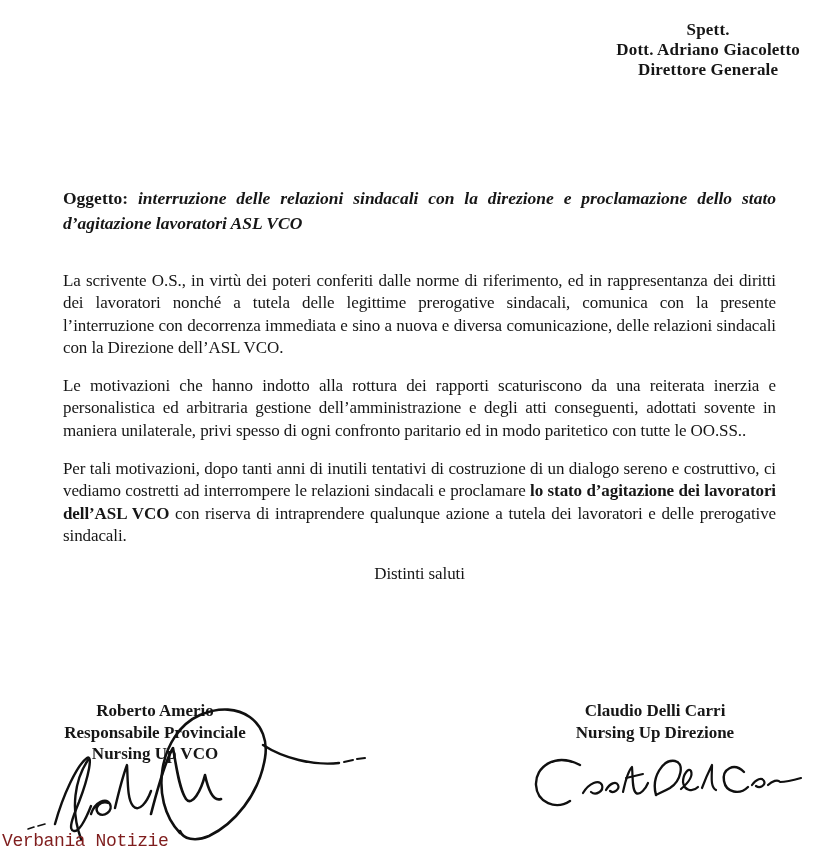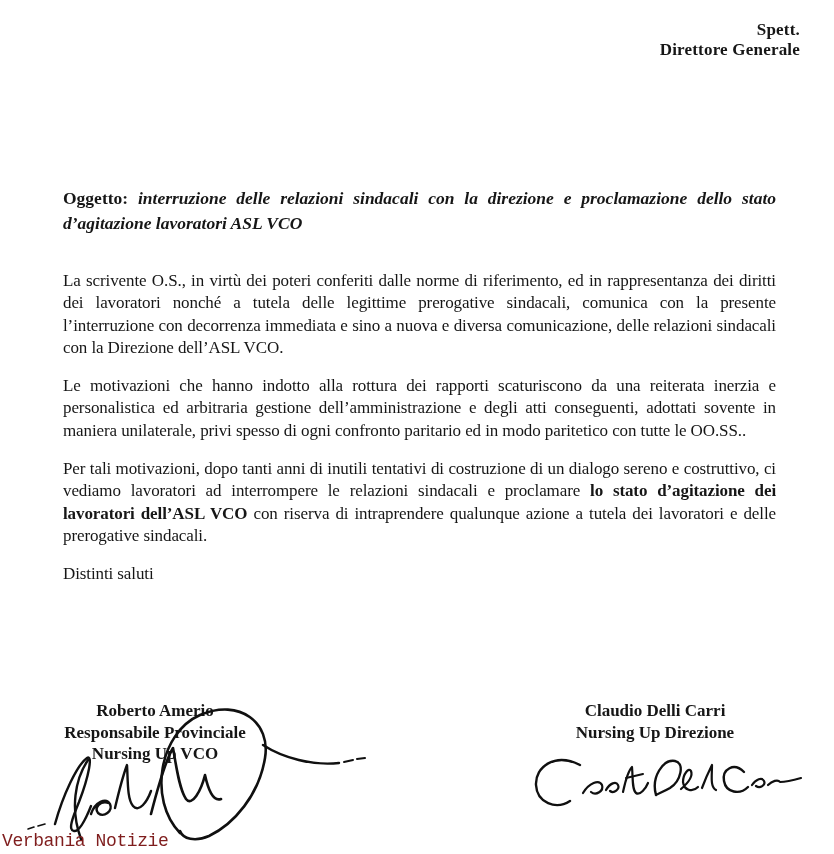--- a/index.html
+++ b/index.html
@@ -9,21 +9,21 @@
     height: 854px;
     background: #ffffff;
     font-family: "Liberation Serif", serif;
     color: #161616;
     overflow: hidden;
   }
   .recipient {
     position: absolute;
     top: 20px;
     right: 34px;
-    text-align: right;
+    text-align: center;
     font-weight: bold;
     font-size: 17px;
     line-height: 20px;
     letter-spacing: 0.2px;
   }
   .subject {
     position: absolute;
     top: 170px;
     left: 47px;
     right: 42px;
@@ -37,21 +37,21 @@
   .body-block {
     position: absolute;
     top: 254px;
     left: 47px;
     right: 42px;
     font-size: 17px;
     line-height: 22.3px;
     letter-spacing: -0.1px;
   }
   .body-block p { margin: 16px; text-align: justify; }
-  .body-block p.closing { text-align: left; }
+  .body-block p.closing { text-align: center; }
   .dateline {
     position: absolute;
     top: 612px;
     left: 47px;
     font-size: 17.5px;
   }
   .sig-block {
     position: absolute;
     top: 700px;
     width: 230px;
@@ -81,29 +81,30 @@
     color: #7f1d1d;
   }
 </style>
 </head>
 <body>
 
 <div class="page">
 
   <div class="recipient">
     <div>Spett.</div>
+    <div>Dott. Adriano Giacoletto</div>
     <div>Direttore Generale</div>
   </div>
 
   <p class="subject"><span class="subject-label">Oggetto:</span> <span class="subject-text">interruzione delle relazioni sindacali con la direzione e proclamazione dello stato d’agitazione lavoratori ASL VCO</span></p>
 
   <div class="body-block">
     <p>La scrivente O.S., in virtù dei poteri conferiti dalle norme di riferimento, ed in rappresentanza dei diritti dei lavoratori nonché a tutela delle legittime prerogative sindacali, comunica con la presente l’interruzione con decorrenza immediata e sino a nuova e diversa comunicazione, delle relazioni sindacali con la Direzione dell’ASL VCO.</p>
     <p>Le motivazioni che hanno indotto alla rottura dei rapporti scaturiscono da una reiterata inerzia e personalistica ed arbitraria gestione dell’amministrazione e degli atti conseguenti, adottati sovente in maniera unilaterale, privi spesso di ogni confronto paritario ed in modo paritetico con tutte le OO.SS..</p>
-    <p><span>Per tali motivazioni, dopo tanti anni di inutili tentativi di costruzione di un dialogo sereno e costruttivo, ci vediamo lavoratori ad interrompere le relazioni sindacali e proclamare </span><strong>lo stato d’agitazione dei lavoratori dell’ASL VCO</strong><span> con riserva di intraprendere qualunque azione a tutela dei lavoratori e delle prerogative sindacali.</span></p>
+    <p><span>Per tali motivazioni, dopo tanti anni di inutili tentativi di costruzione di un dialogo sereno e costruttivo, ci vediamo costretti ad interrompere le relazioni sindacali e proclamare </span><strong>lo stato d’agitazione dei lavoratori dell’ASL VCO</strong><span> con riserva di intraprendere qualunque azione a tutela dei lavoratori e delle prerogative sindacali.</span></p>
     <p class="closing">Distinti saluti</p>
   </div>
 
 
   <div class="sig-block sig-left">
     <div>Roberto Amerio</div>
     <div>Responsabile Provinciale</div>
     <div>Nursing Up VCO</div>
   </div>
 

